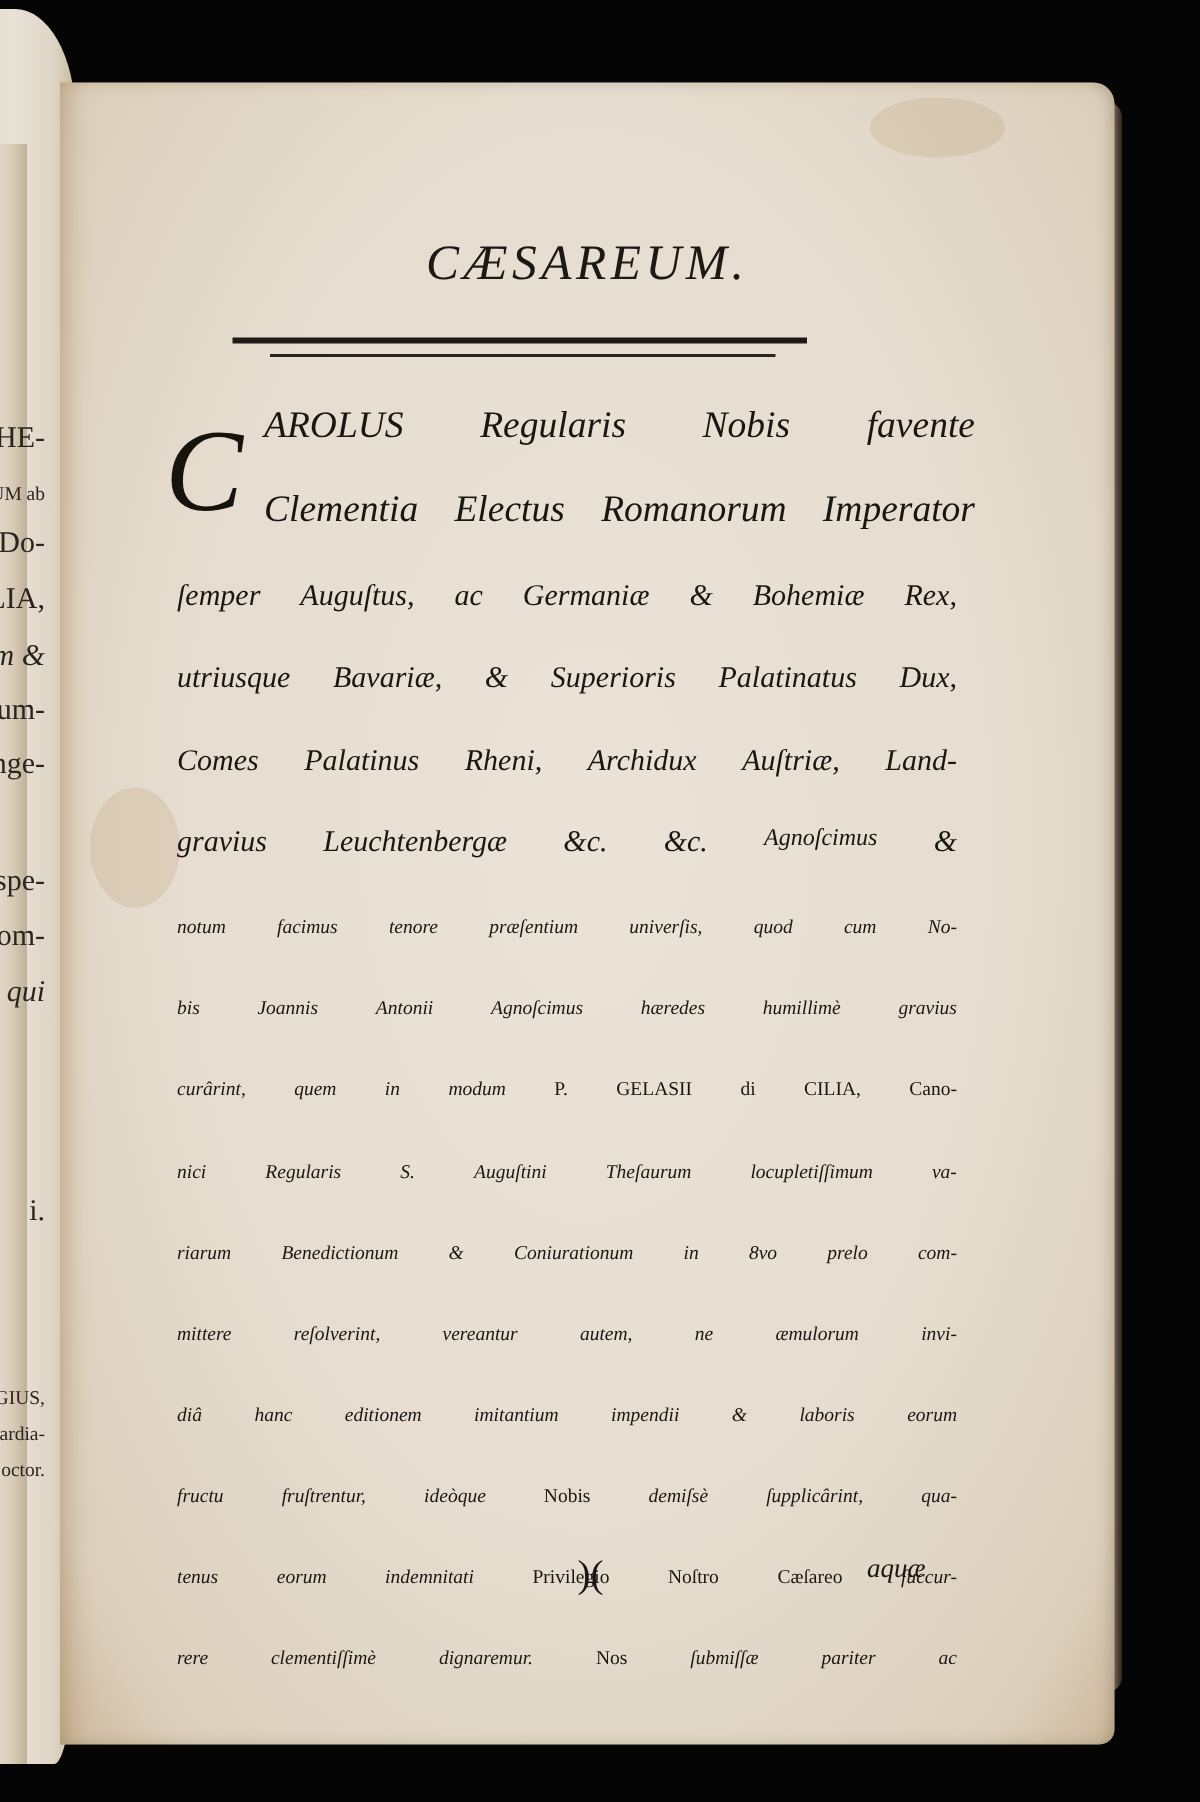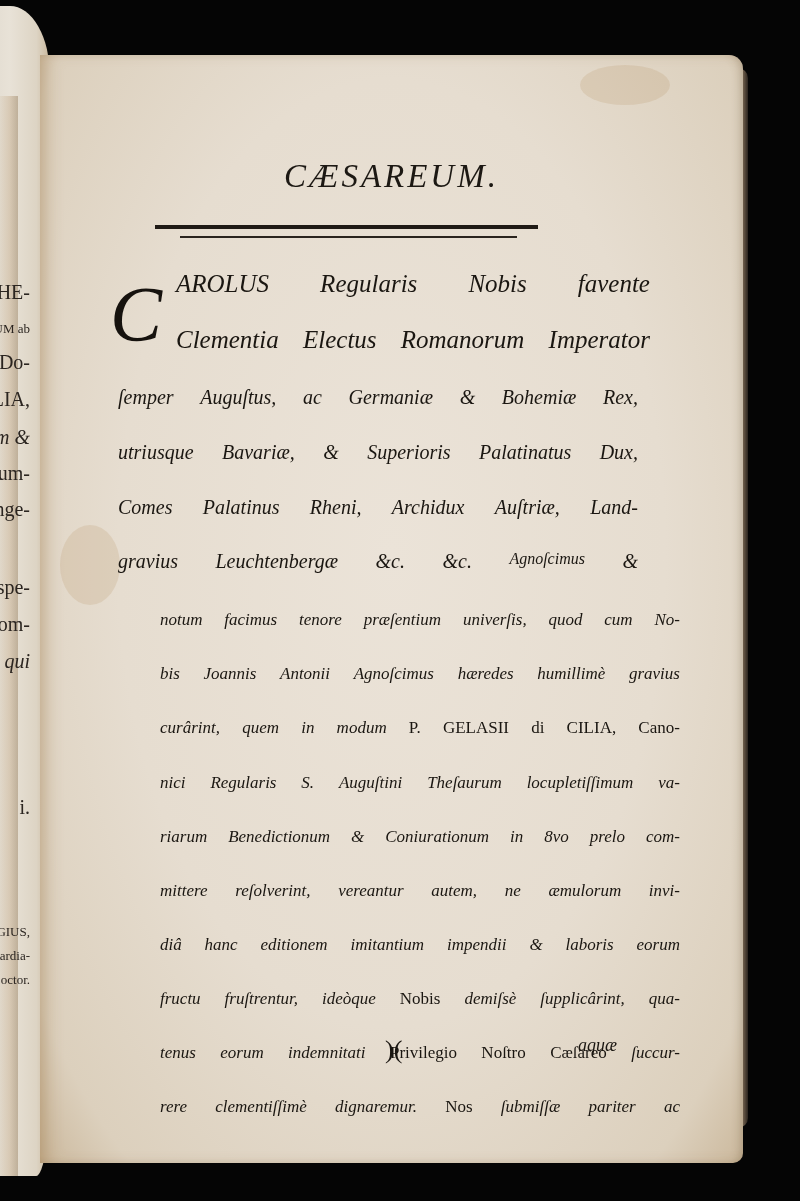--- a/index.html
+++ b/index.html
@@ -84,21 +84,21 @@
     font-size: 78px; line-height: 1; color: #16120e;
     font-family: "Liberation Serif", serif; font-style: italic;
   }
   .line {
     position: absolute; left: 0; width: 520px;
     white-space: nowrap;
     display: flex; justify-content: space-between;
   }
   .line.big { font-size: 25px; }
   .line.med { font-size: 20px; text-align: center; }
-  .line.sml { font-size: 17px; margin-left: 42px; }
+  .line.sml { font-size: 13px; }
   .line.indent { left: 58px; width: 474px; }
 
   .signature-mark {
     position: absolute; left: 345px; top: 980px;
     font-family: "Liberation Serif", serif;
     font-size: 26px; color: #1a1611;
   }
   .catchword {
     position: absolute; left: 538px; top: 980px;
     font-family: "Liberation Serif", serif; font-style: italic;

